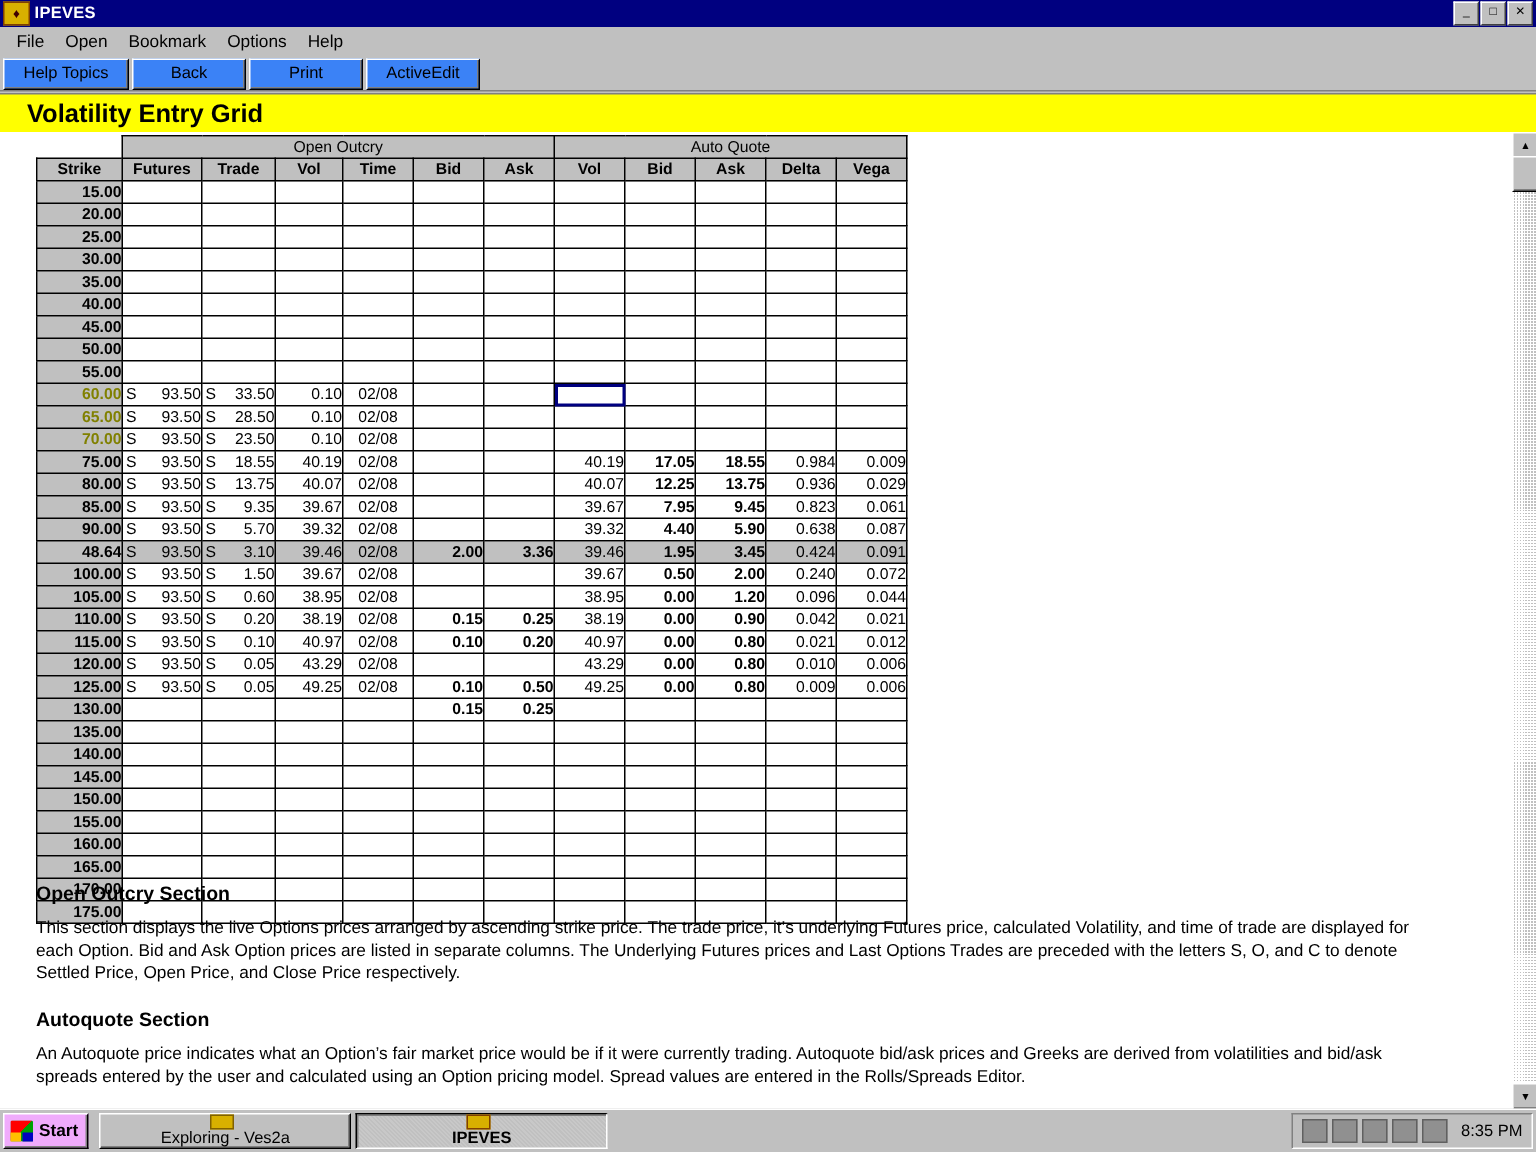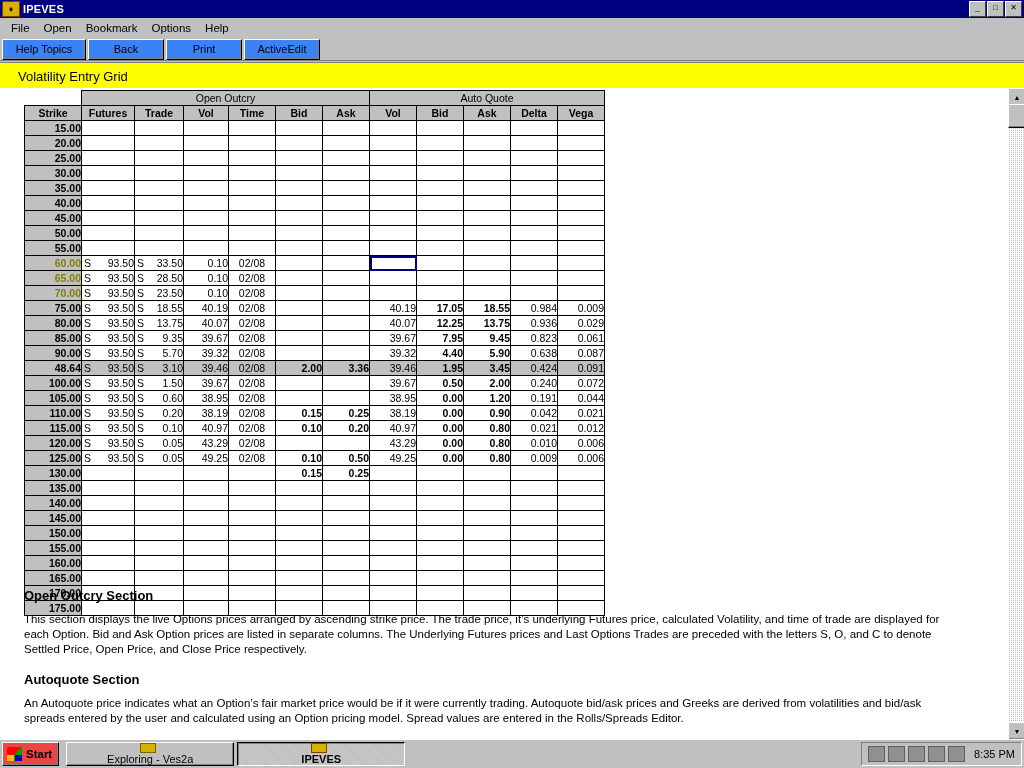--- a/index.html
+++ b/index.html
@@ -56,21 +56,21 @@
     padding:0 6px;color:#000;
   }
   .tbtn.wide{min-width:70px;}
 
   
   .banner{
     position:absolute;left:0;top:62px;width:1024px;height:26px;
     background:#ffff00;border-top:1px solid #808080;border-bottom:1px solid #808080;
     display:flex;align-items:center;
   }
-  .banner span{font-size:13px;font-weight:normal;color:#000;margin-left:18px;}
+  .banner span{font-size:17px;font-weight:bold;color:#000;margin-left:18px;}
 
   
   .doc{
     position:absolute;left:0;top:88px;width:1008px;height:652px;
     background:#ffffff;overflow:hidden;
   }
   
   .vscroll{
     position:absolute;right:0;top:88px;width:16px;height:652px;background:#c0c0c0;
   }
@@ -138,21 +138,21 @@
     position:absolute;font-size:11.5px;color:#000;line-height:15px;width:930px;
   }
 
   
   .taskbar{
     position:absolute;left:0;bottom:0;width:1024px;height:28px;background:#c0c0c0;
     border-top:1px solid #fff;display:flex;align-items:center;
   }
   .startbtn{
     margin-left:2px;height:22px;display:flex;align-items:center;padding:0 6px 0 4px;
-    background:#ef4444;border-top:1px solid #fff;border-left:1px solid #fff;
+    background:#f0abfc;border-top:1px solid #fff;border-left:1px solid #fff;
     border-right:1px solid #000;border-bottom:1px solid #000;
     box-shadow:inset -1px -1px 0 #808080;font-weight:bold;font-size:11.5px;
   }
   .start-flag{
     width:15px;height:14px;margin-right:4px;position:relative;
     background:
       linear-gradient(to bottom right,#ff0000 0 49%,transparent 49%),
       #00a000;
     border-radius:1px;
   }
@@ -501,21 +501,21 @@
               <td class="strike-cell">105.00</td>
               <td class="c fut"><span class="pfx">S</span><span>93.50</span></td>
               <td class="c trade"><span class="pfx">S</span><span>0.60</span></td>
               <td class="c vol"><span>38.95</span></td>
               <td class="c time"><span>02/08</span></td>
               <td class="c bold"><span></span></td>
               <td class="c bold"><span></span></td>
               <td class="c aq"><span>38.95</span></td>
               <td class="c aq bold"><span>0.00</span></td>
               <td class="c aq bold"><span>1.20</span></td>
-              <td class="c greek"><span>0.191</span></td>
+              <td class="c greek"><span>0.096</span></td>
               <td class="c greek"><span>0.044</span></td>
             </tr>
             <tr>
               <td class="strike-cell">110.00</td>
               <td class="c fut"><span class="pfx">S</span><span>93.50</span></td>
               <td class="c trade"><span class="pfx">S</span><span>0.20</span></td>
               <td class="c vol"><span>38.19</span></td>
               <td class="c time"><span>02/08</span></td>
               <td class="c bold"><span>0.15</span></td>
               <td class="c bold"><span>0.25</span></td>

